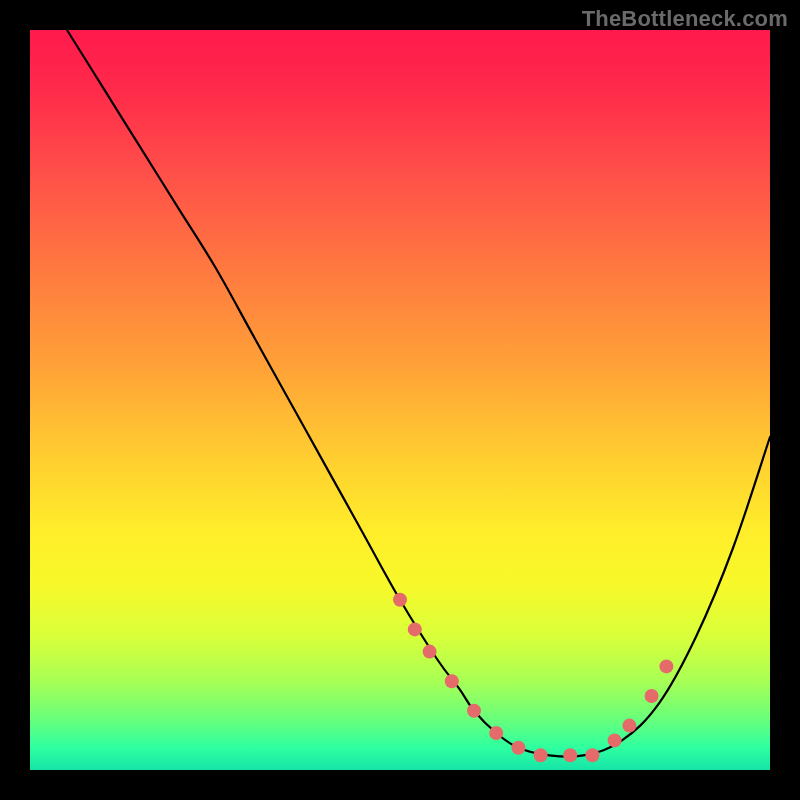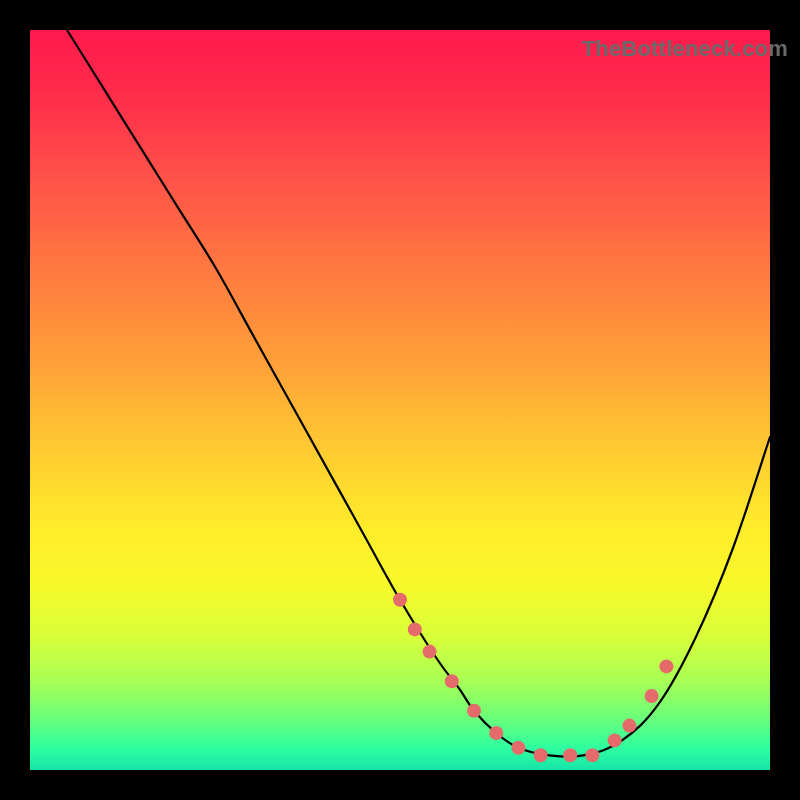--- a/index.html
+++ b/index.html
@@ -13,21 +13,20 @@
   .watermark {
     position: absolute;
     top: 6px;
     right: 12px;
     font-family: Arial, Helvetica, sans-serif;
     font-size: 22px;
     font-weight: 600;
     color: #6a6a6a;
     letter-spacing: 0.2px;
     z-index: 10;
-    margin-top: 30px;
   }
   .plot {
     position: absolute;
     left: 30px;
     top: 30px;
     width: 740px;
     height: 740px;
     
     background: linear-gradient(to bottom,
       #ff1a4d 0%,

